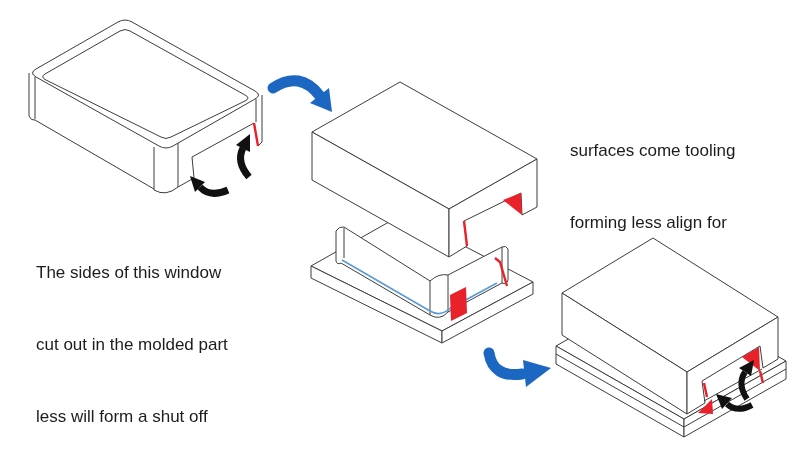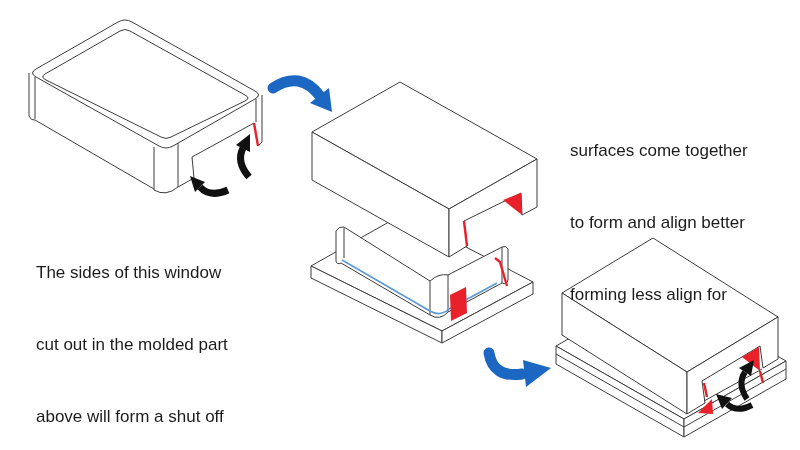--- a/index.html
+++ b/index.html
@@ -105,27 +105,26 @@
       <g>
         <path class="blk" stroke-width="6" d="M747,399 Q737,384 745,372"></path>
         <polygon class="blk-f" points="754,360 751,376 739,368"></polygon>
       </g>
     </g>
   </svg>
 
   <div class="caption" style="left:36px;top:213px;">
     <div>The sides of this window</div>
     <div>cut out in the molded part</div>
-    <div>above will form a shut off</div>
+    <div>less will form a shut off</div>
     
     
     
     
   </div>
 
   <div class="caption" style="left:570px;top:91px;">
-    <div>surfaces come together</div>
-    <div>to form and align better</div>
+    <div>surfaces come tooling</div>
     <div>forming less align for</div>
     
   </div>
 
 </div>
 
 </body></html>

